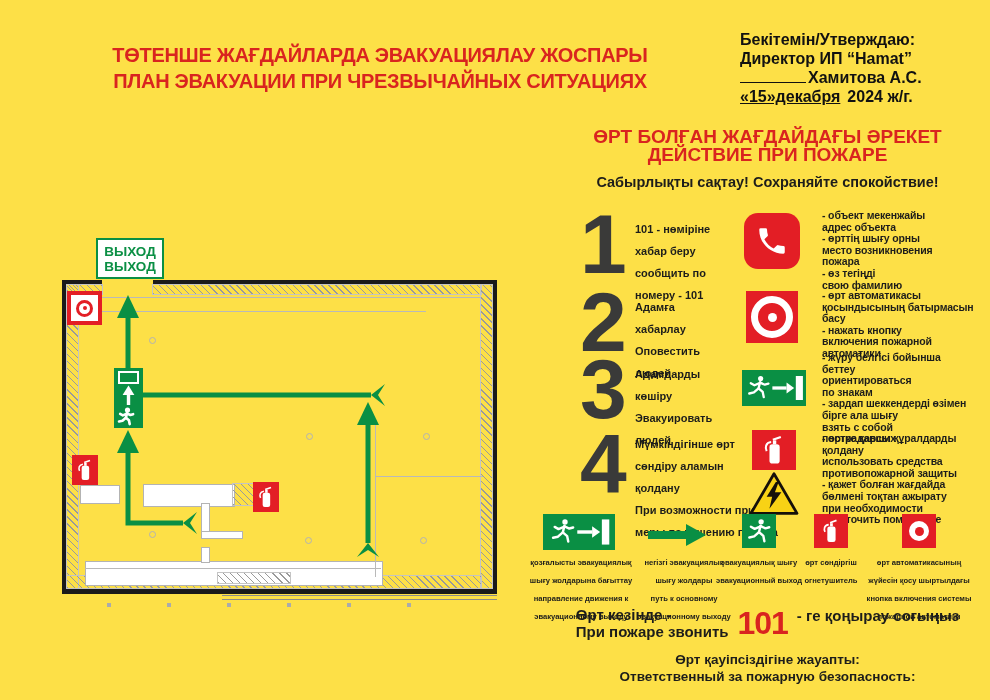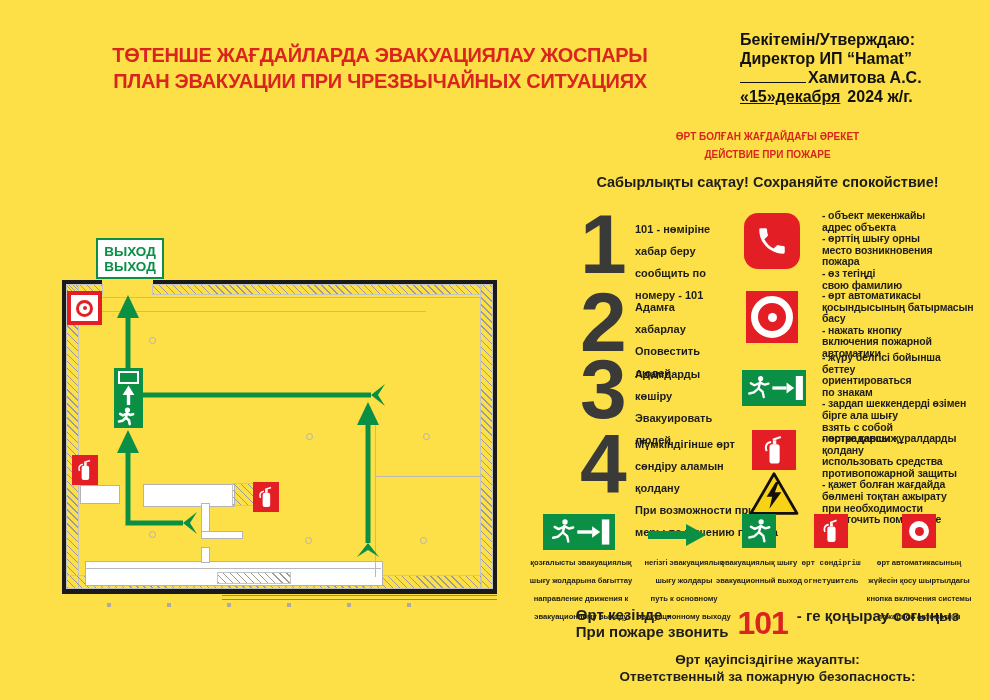--- a/index.html
+++ b/index.html
@@ -10,21 +10,21 @@
 
   
   .title{left:55px;top:42px;width:650px;text-align:center;color:#d9241f;
          font-size:20px;line-height:26px;letter-spacing:-0.3px;}
   .approval{left:740px;top:30px;width:245px;font-size:16px;line-height:19px;color:#111;}
   .blank-line{display:inline-block;width:66px;height:13px;border-bottom:1.6px solid #111;margin-right:2px;}
   .u{text-decoration:underline;}
   .yr{margin-left:7px;}
 
   
-  .fire-head{left:545px;top:128px;width:445px;text-align:center;color:#d9241f;font-size:10px;line-height:18px;}
+  .fire-head{left:545px;top:128px;width:445px;text-align:center;color:#d9241f;font-size:19px;line-height:18px;}
   .calm{left:545px;top:174px;width:445px;text-align:center;font-size:14.5px;}
 
   
   .step-num{font-size:84px;line-height:68px;color:#3a3a39;letter-spacing:-3px;}
   .step-desc{font-size:11px;line-height:22px;width:138px;}
   .step-det{font-size:10.5px;line-height:11.6px;width:172px;letter-spacing:-0.15px;}
 
   
   .icon-red{background:#e31e25;display:flex;align-items:center;justify-content:center;}
   .ring-outer{width:28px;height:28px;border:7px solid #fff;border-radius:50%;
@@ -324,21 +324,21 @@
 эвакуационный выход</div>
 
   <div class="abs icon-red" style="left:814px;top:514px;width:34px;height:34px;">
     <svg width="22" height="28" viewBox="0 0 24 30">
       <rect x="8" y="10" width="9" height="17" rx="2.5" fill="#fff"></rect>
       <rect x="11" y="6.5" width="3" height="3.5" fill="#fff"></rect>
       <path d="M11 6 L18 3.5" stroke="#fff" stroke-width="2" fill="none"></path>
       <path d="M9.5 8 C4.5 8.5 4 13 5.5 16" stroke="#fff" stroke-width="1.8" fill="none"></path>
     </svg>
   </div>
-  <div class="abs legend-cap pre" style="left:790px;top:554px;width:82px;font-family:Liberation Mono, monospace;">өрт сөндіргіш
+  <div class="abs legend-cap pre" style="left:790px;top:554px;width:82px;">өрт сөндіргіш
 огнетушитель</div>
 
   <div class="abs icon-red" style="left:902px;top:514px;width:34px;height:34px;">
     <div class="disc">
         <div class="disc-dot"></div>
       </div>
   </div>
   <div class="abs legend-cap pre" style="left:856px;top:554px;width:126px;">өрт автоматикасының
 жүйесін қосу шыртылдағы
 кнопка включения системы

